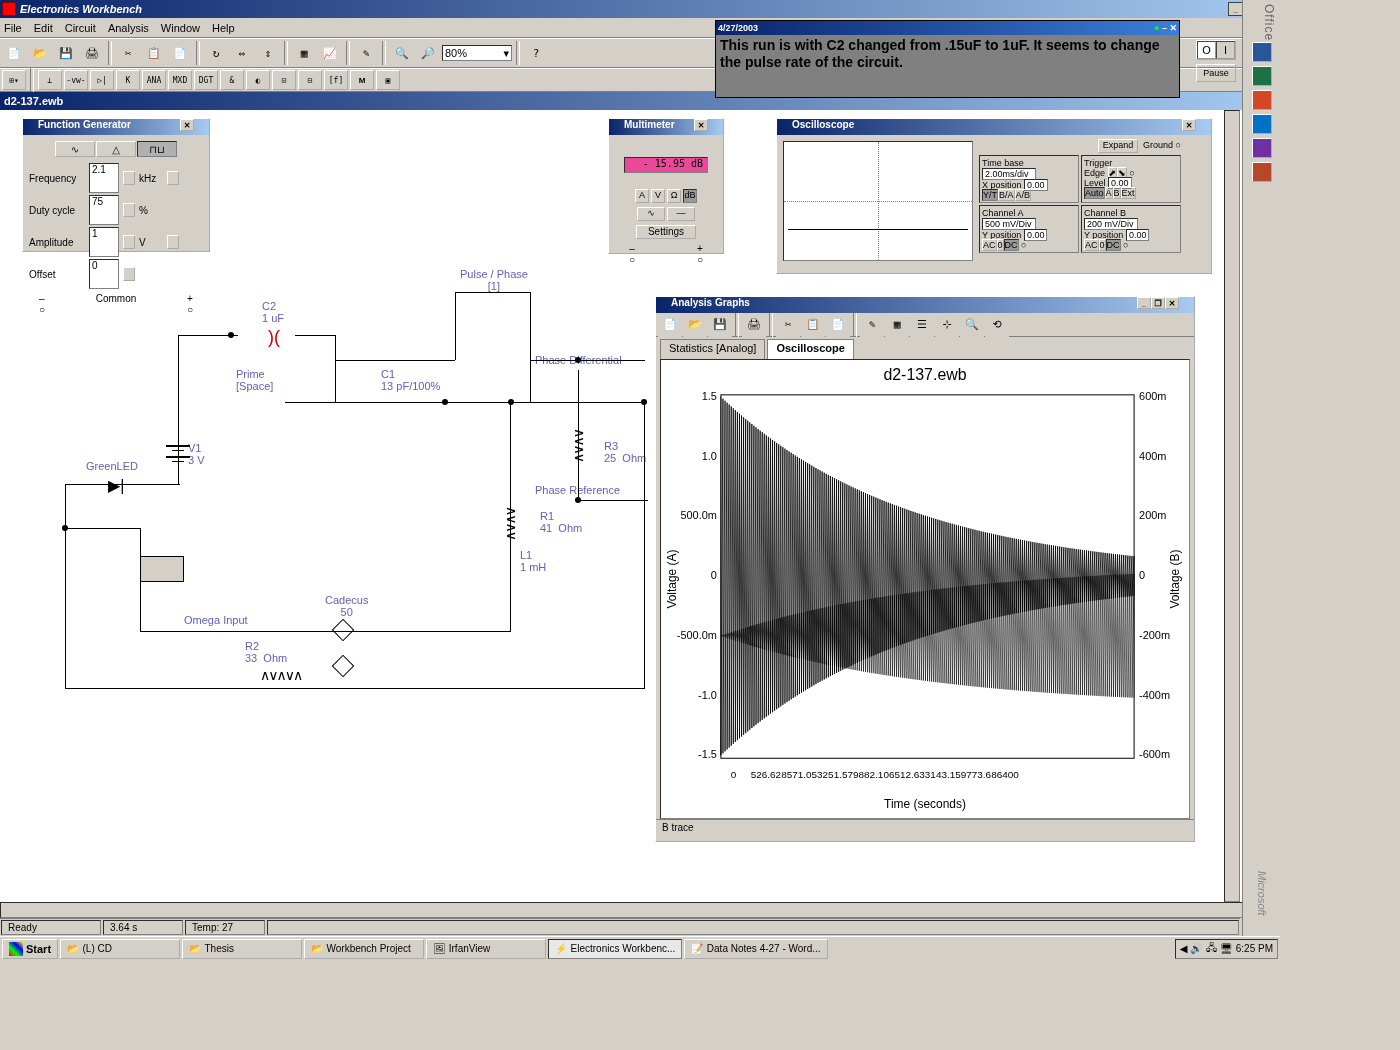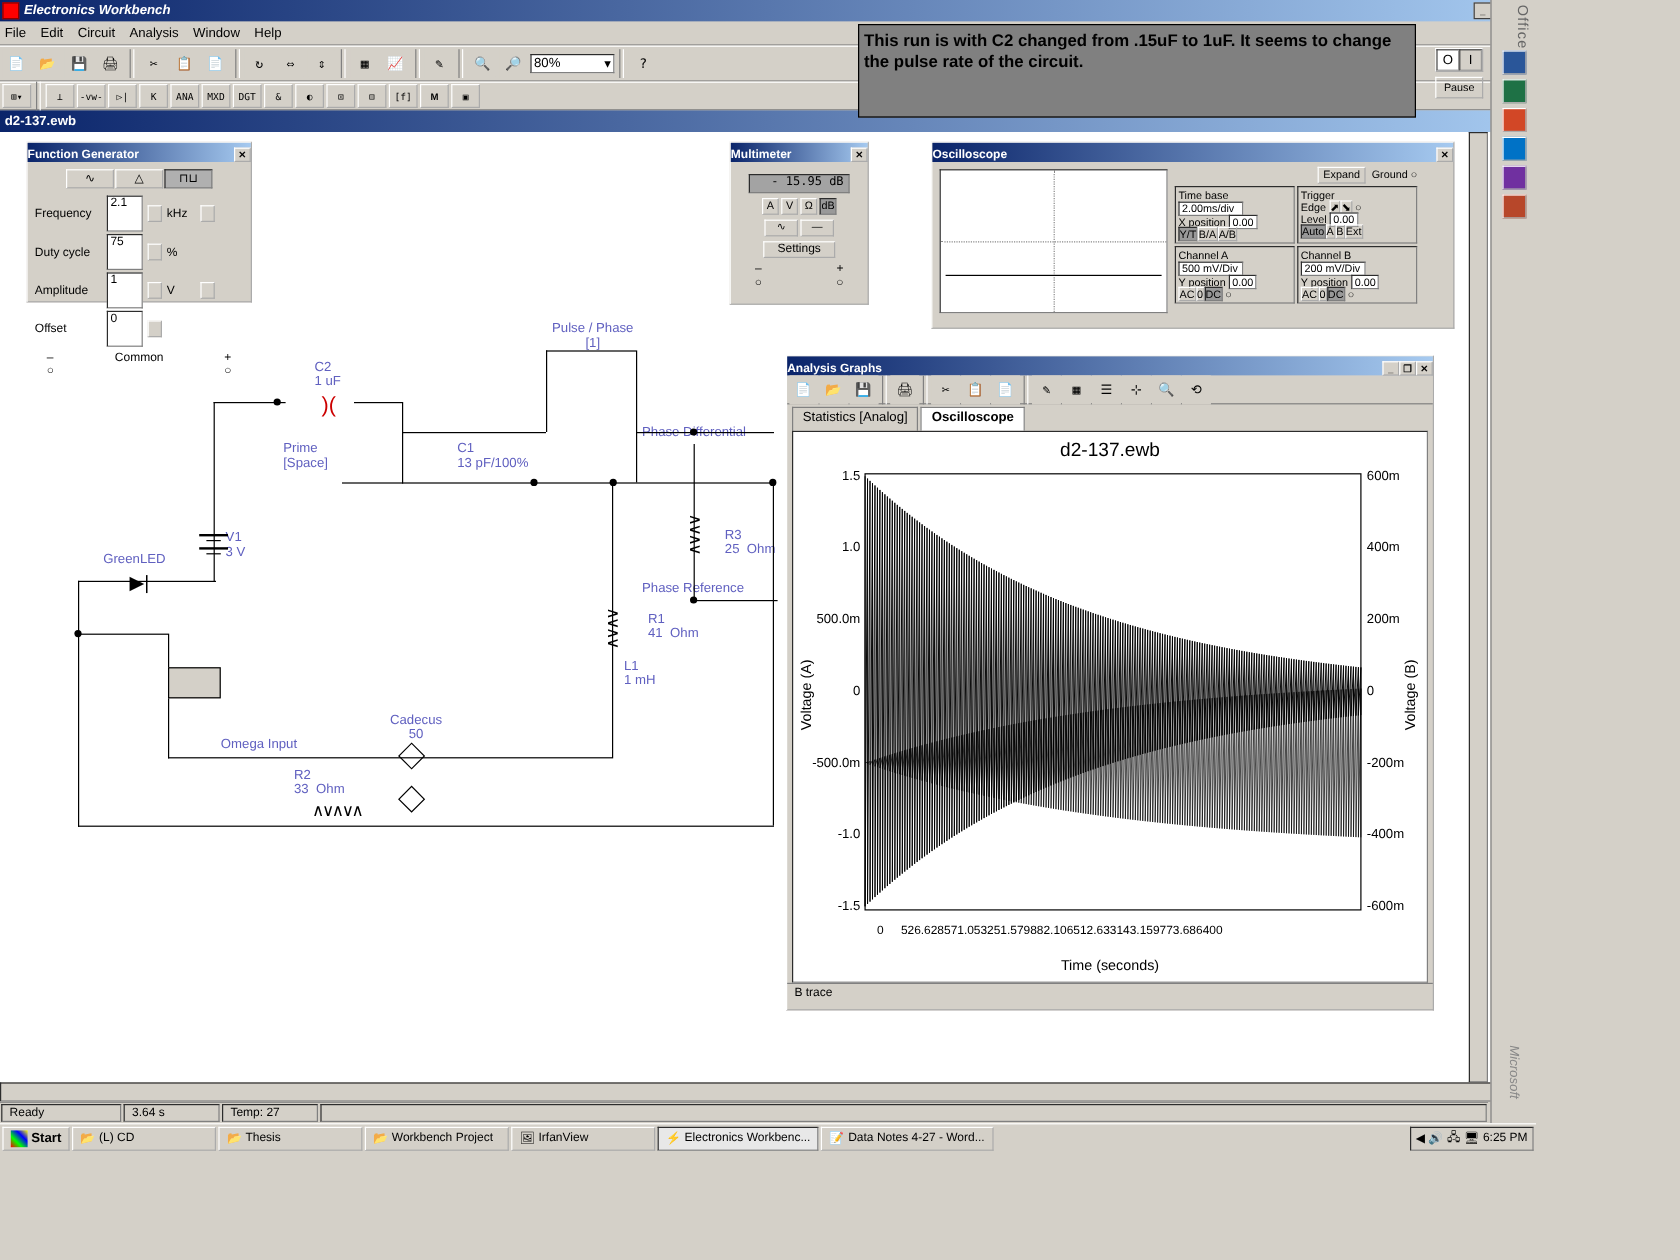--- a/index.html
+++ b/index.html
@@ -12,33 +12,33 @@
 .menubar span { font-size: 11px; cursor: default; }
 .toolbar { height: 30px; background: #d4d0c8; display: flex; align-items: center; padding: 2px; gap: 2px; border-top: 1px solid #fff; border-bottom: 1px solid #808080; }
 .tbtn { width: 24px; height: 24px; background: #d4d0c8; border: 1px solid #d4d0c8; display: flex; align-items: center; justify-content: center; font-family: monospace; font-size: 11px; }
 .tsep { width: 4px; height: 24px; border-left: 1px solid #808080; border-right: 1px solid #fff; margin: 0 2px; }
 .zoom-sel { width: 70px; height: 16px; background: #fff; border: 1px inset #808080; font-size: 11px; padding: 0 2px; display: flex; align-items: center; justify-content: space-between; }
 .toolbar2 { height: 24px; background: #d4d0c8; display: flex; align-items: center; padding: 2px; gap: 2px; border-top: 1px solid #fff; border-bottom: 1px solid #808080; }
 .tbtn2 { width: 24px; height: 20px; background: #d4d0c8; border: 1px outset #fff; display: flex; align-items: center; justify-content: center; font-size: 8px; font-family: monospace; }
 .docbar { height: 18px; background: linear-gradient(to right, #0a246a, #a6caf0); color: #fff; padding: 0 4px; font-size: 11px; font-weight: bold; display: flex; align-items: center; }
 .workspace { position: relative; height: 800px; background: #fff; overflow: hidden; }
 .panel { position: absolute; background: #d4d0c8; border: 1px outset #fff; }
-.panel-title { height: 16px; background: linear-gradient(to right, #0a246a, #a6caf0); color: #fff; font-size: 10px; font-weight: bold; display: flex; align-items: flex-end; padding: 0 0; }
+.panel-title { height: 16px; background: linear-gradient(to right, #0a246a, #a6caf0); color: #fff; font-size: 10px; font-weight: bold; display: flex; align-items: flex-start; padding: 0 15px; }
 .panel-title .ptxt { flex: 1; }
 .panel-title .pclose { width: 14px; height: 12px; background: #d4d0c8; color: #000; text-align: center; font-size: 8px; line-height: 12px; border: 1px outset #fff; }
 .panel-body { padding: 6px; font-size: 10px; }
 .fgen-row { display: flex; align-items: center; gap: 4px; margin: 2px 0; }
 .fgen-row .lbl { width: 56px; }
 .fgen-row .val { width: 30px; background: #fff; border: 1px inset #808080; padding: 0 2px; height: 30px; }
 .fgen-row .spin { width: 12px; height: 14px; background: #d4d0c8; border: 1px outset #fff; font-size: 6px; display: flex; flex-direction: column; }
 .fgen-row .unit { width: 24px; font-size: 10px; }
 .waveform-btns { display: flex; gap: 1px; margin-bottom: 6px; justify-content: center; }
 .waveform-btns .wb { width: 40px; height: 16px; border: 1px outset #fff; background: #d4d0c8; display: flex; align-items: center; justify-content: center; }
 .waveform-btns .wb.active { border: 1px inset #808080; background: #b0b0b0; }
-.mm-display { width: 84px; height: 16px; background: #a3a3a3; border: 1px inset #808080; margin: 4px auto; text-align: right; padding: 0 4px; font-family: monospace; }
+.mm-display { width: 84px; height: 16px; background: #ec4899; border: 1px inset #808080; margin: 16px auto; text-align: right; padding: 0 4px; font-family: monospace; }
 .mm-btns { display: flex; gap: 2px; justify-content: center; margin: 4px 0; }
 .mm-btn { width: 14px; height: 14px; border: 1px outset #fff; font-size: 9px; text-align: center; }
 .mm-btn.active { border: 1px inset #808080; background: #999; }
 .oscope-screen { width: 190px; height: 120px; background: #fff; border: 1px inset #808080; float: left; margin: 4px; position: relative; }
 .oscope-screen::before { content: ''; position: absolute; top: 0; left: 50%; width: 0; height: 100%; border-left: 1px dotted #888; }
 .oscope-screen::after { content: ''; position: absolute; left: 0; top: 50%; width: 100%; height: 0; border-top: 1px dotted #888; }
 .oscope-trace { position: absolute; bottom: 30px; left: 4px; right: 4px; height: 1px; background: #000; }
 .oscope-ctrl { float: left; font-size: 9px; padding: 2px; }
 .osc-group { border: 1px inset #808080; padding: 2px; margin-bottom: 2px; width: 100px; }
 .osc-group .hdr { font-size: 9px; color: #000; }
@@ -148,20 +148,21 @@
   <span>d2-137.ewb</span>
 </div>
 
 <div class="sim-btn">
   <div class="half" style="background:#fff">O</div>
     <div class="half">I</div>
 </div>
 <div class="pause-btn">Pause</div>
 
 <div class="sticky" style="top:20px;left:715px;width:465px;height:78px">
+  <div class="sticky-title"><span>4/27/2003</span><span style="flex:1"></span><span style="color:#0f0">●</span>&nbsp;–&nbsp;✕</div>
   <span>This run is with C2 changed from .15uF to 1uF.  It seems to change the pulse rate of the circuit.</span>
 </div>
 
 <div class="workspace">
 
   <div class="panel" style="top:8px;left:22px;width:188px;height:134px">
     <div class="panel-title">
         <span class="ptxt">Function Generator</span>
         <span class="pclose">✕</span>
       </div>

